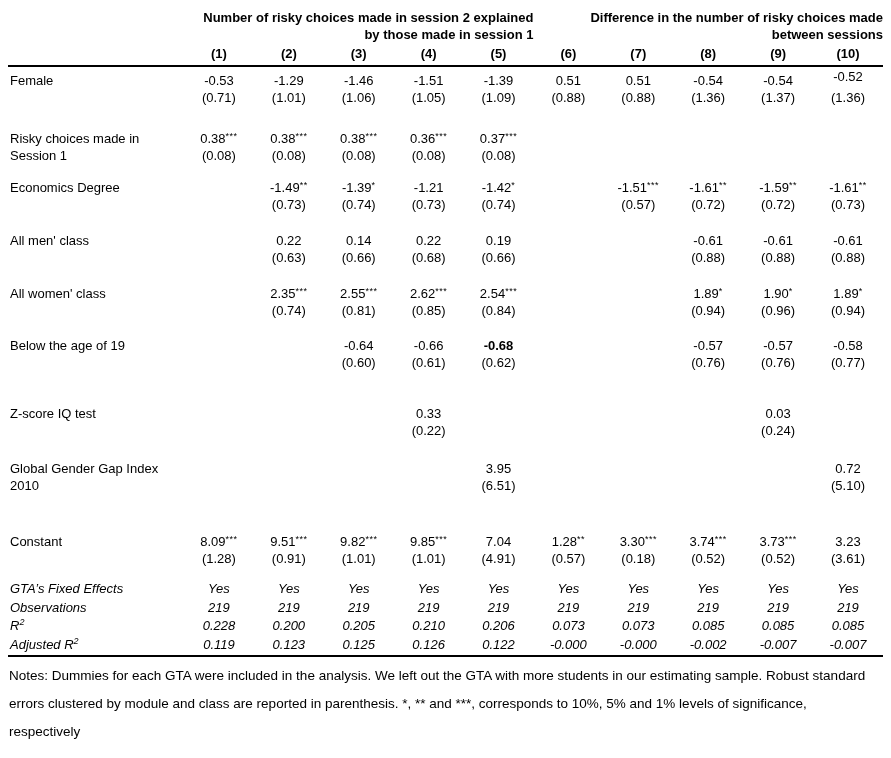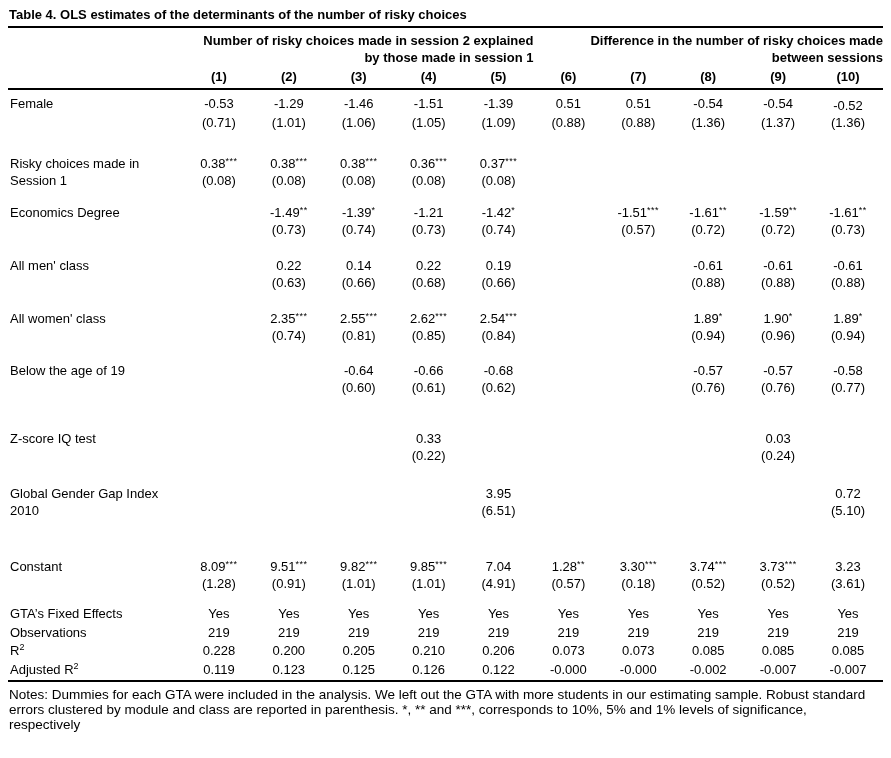--- a/index.html
+++ b/index.html
@@ -8,30 +8,29 @@
   .title{font-weight:bold;font-size:13px;line-height:18px;padding:1px 0 2px 1px;border-bottom:2px solid #000;}
   table{width:875px;border-collapse:collapse;table-layout:fixed;}
   col.c-label{width:176px;}
   th,td{padding:0;font-size:13px;vertical-align:top;font-weight:normal;}
   .group-cell{font-weight:bold;text-align:right;line-height:17px;padding-top:4px;}
   .colnum-row th{font-weight:bold;text-align:center;line-height:19px;padding:1px 0 2px 0;border-bottom:2px solid #000;}
   .coef-cell,.se-cell,.stat-cell{text-align:center;line-height:17px;white-space:nowrap;}
   .row-label{text-align:left;padding-left:2px;line-height:17px;white-space:pre-line;}
   sup.star{font-size:9px;letter-spacing:.5px;position:relative;top:1px;vertical-align:super;line-height:0;}
   sup.sq{font-size:9px;vertical-align:super;line-height:0;}
-  .stat-row td{line-height:18.5px;}
+  .stat-row td{font-style:italic;line-height:18.5px;}
   .stat-first td{padding-top:13px;}
-  .notes{border-top:2px solid #000;margin-top:1px;padding:5px 2px 0 1px;font-size:13.5px;line-height:15px;}
+  .notes{border-top:2px solid #000;margin-top:1px;padding:5px 2px 0 1px;font-size:13.5px;line-height:28px;}
 </style>
 </head>
 <body>
 
 <div class="page">
 
-  <div class="title">Table 4. OLS estimates of the determinants of the number of risky choices</div>
 
   <table>
     <colgroup>
       <col class="c-label">
       <col span="10">
     </colgroup>
     <thead>
       <tr>
         <th></th>
         <th class="group-cell" colspan="5">
@@ -62,21 +61,21 @@
           <td class="row-label" rowspan="2" style="padding-top: 5px;">Female</td>
           <td class="coef-cell" style="padding-top: 5px;"><span>-0.53</span><sup class="star"></sup></td>
           <td class="coef-cell" style="padding-top: 5px;"><span>-1.29</span><sup class="star"></sup></td>
           <td class="coef-cell" style="padding-top: 5px;"><span>-1.46</span><sup class="star"></sup></td>
           <td class="coef-cell" style="padding-top: 5px;"><span>-1.51</span><sup class="star"></sup></td>
           <td class="coef-cell" style="padding-top: 5px;"><span>-1.39</span><sup class="star"></sup></td>
           <td class="coef-cell" style="padding-top: 5px;"><span>0.51</span><sup class="star"></sup></td>
           <td class="coef-cell" style="padding-top: 5px;"><span>0.51</span><sup class="star"></sup></td>
           <td class="coef-cell" style="padding-top: 5px;"><span>-0.54</span><sup class="star"></sup></td>
           <td class="coef-cell" style="padding-top: 5px;"><span>-0.54</span><sup class="star"></sup></td>
-          <td class="coef-cell" style="padding-top: 7px;"><span>-0.52</span><sup class="star"></sup></td>
+          <td class="coef-cell" style="padding-top: 1px;"><span>-0.52</span><sup class="star"></sup></td>
         </tr>
         <tr>
           <td class="se-cell">(0.71)</td>
           <td class="se-cell">(1.01)</td>
           <td class="se-cell">(1.06)</td>
           <td class="se-cell">(1.05)</td>
           <td class="se-cell">(1.09)</td>
           <td class="se-cell">(0.88)</td>
           <td class="se-cell">(0.88)</td>
           <td class="se-cell">(1.36)</td>
@@ -183,21 +182,21 @@
           <td class="se-cell">(0.94)</td>
           <td class="se-cell">(0.96)</td>
           <td class="se-cell">(0.94)</td>
         </tr>
         <tr>
           <td class="row-label" rowspan="2" style="padding-top: 18px;">Below the age of 19</td>
           <td class="coef-cell" style="padding-top: 18px;"><span></span><sup class="star"></sup></td>
           <td class="coef-cell" style="padding-top: 18px;"><span></span><sup class="star"></sup></td>
           <td class="coef-cell" style="padding-top: 18px;"><span>-0.64</span><sup class="star"></sup></td>
           <td class="coef-cell" style="padding-top: 18px;"><span>-0.66</span><sup class="star"></sup></td>
-          <td class="coef-cell" style="padding-top: 18px;"><span>-0.68</span><sup class="star"></sup></td>
+          <td class="coef-cell" style="padding-top: 18px; font-weight: bold;"><span>-0.68</span><sup class="star"></sup></td>
           <td class="coef-cell" style="padding-top: 18px;"><span></span><sup class="star"></sup></td>
           <td class="coef-cell" style="padding-top: 18px;"><span></span><sup class="star"></sup></td>
           <td class="coef-cell" style="padding-top: 18px;"><span>-0.57</span><sup class="star"></sup></td>
           <td class="coef-cell" style="padding-top: 18px;"><span>-0.57</span><sup class="star"></sup></td>
           <td class="coef-cell" style="padding-top: 18px;"><span>-0.58</span><sup class="star"></sup></td>
         </tr>
         <tr>
           <td class="se-cell"></td>
           <td class="se-cell"></td>
           <td class="se-cell">(0.60)</td>

